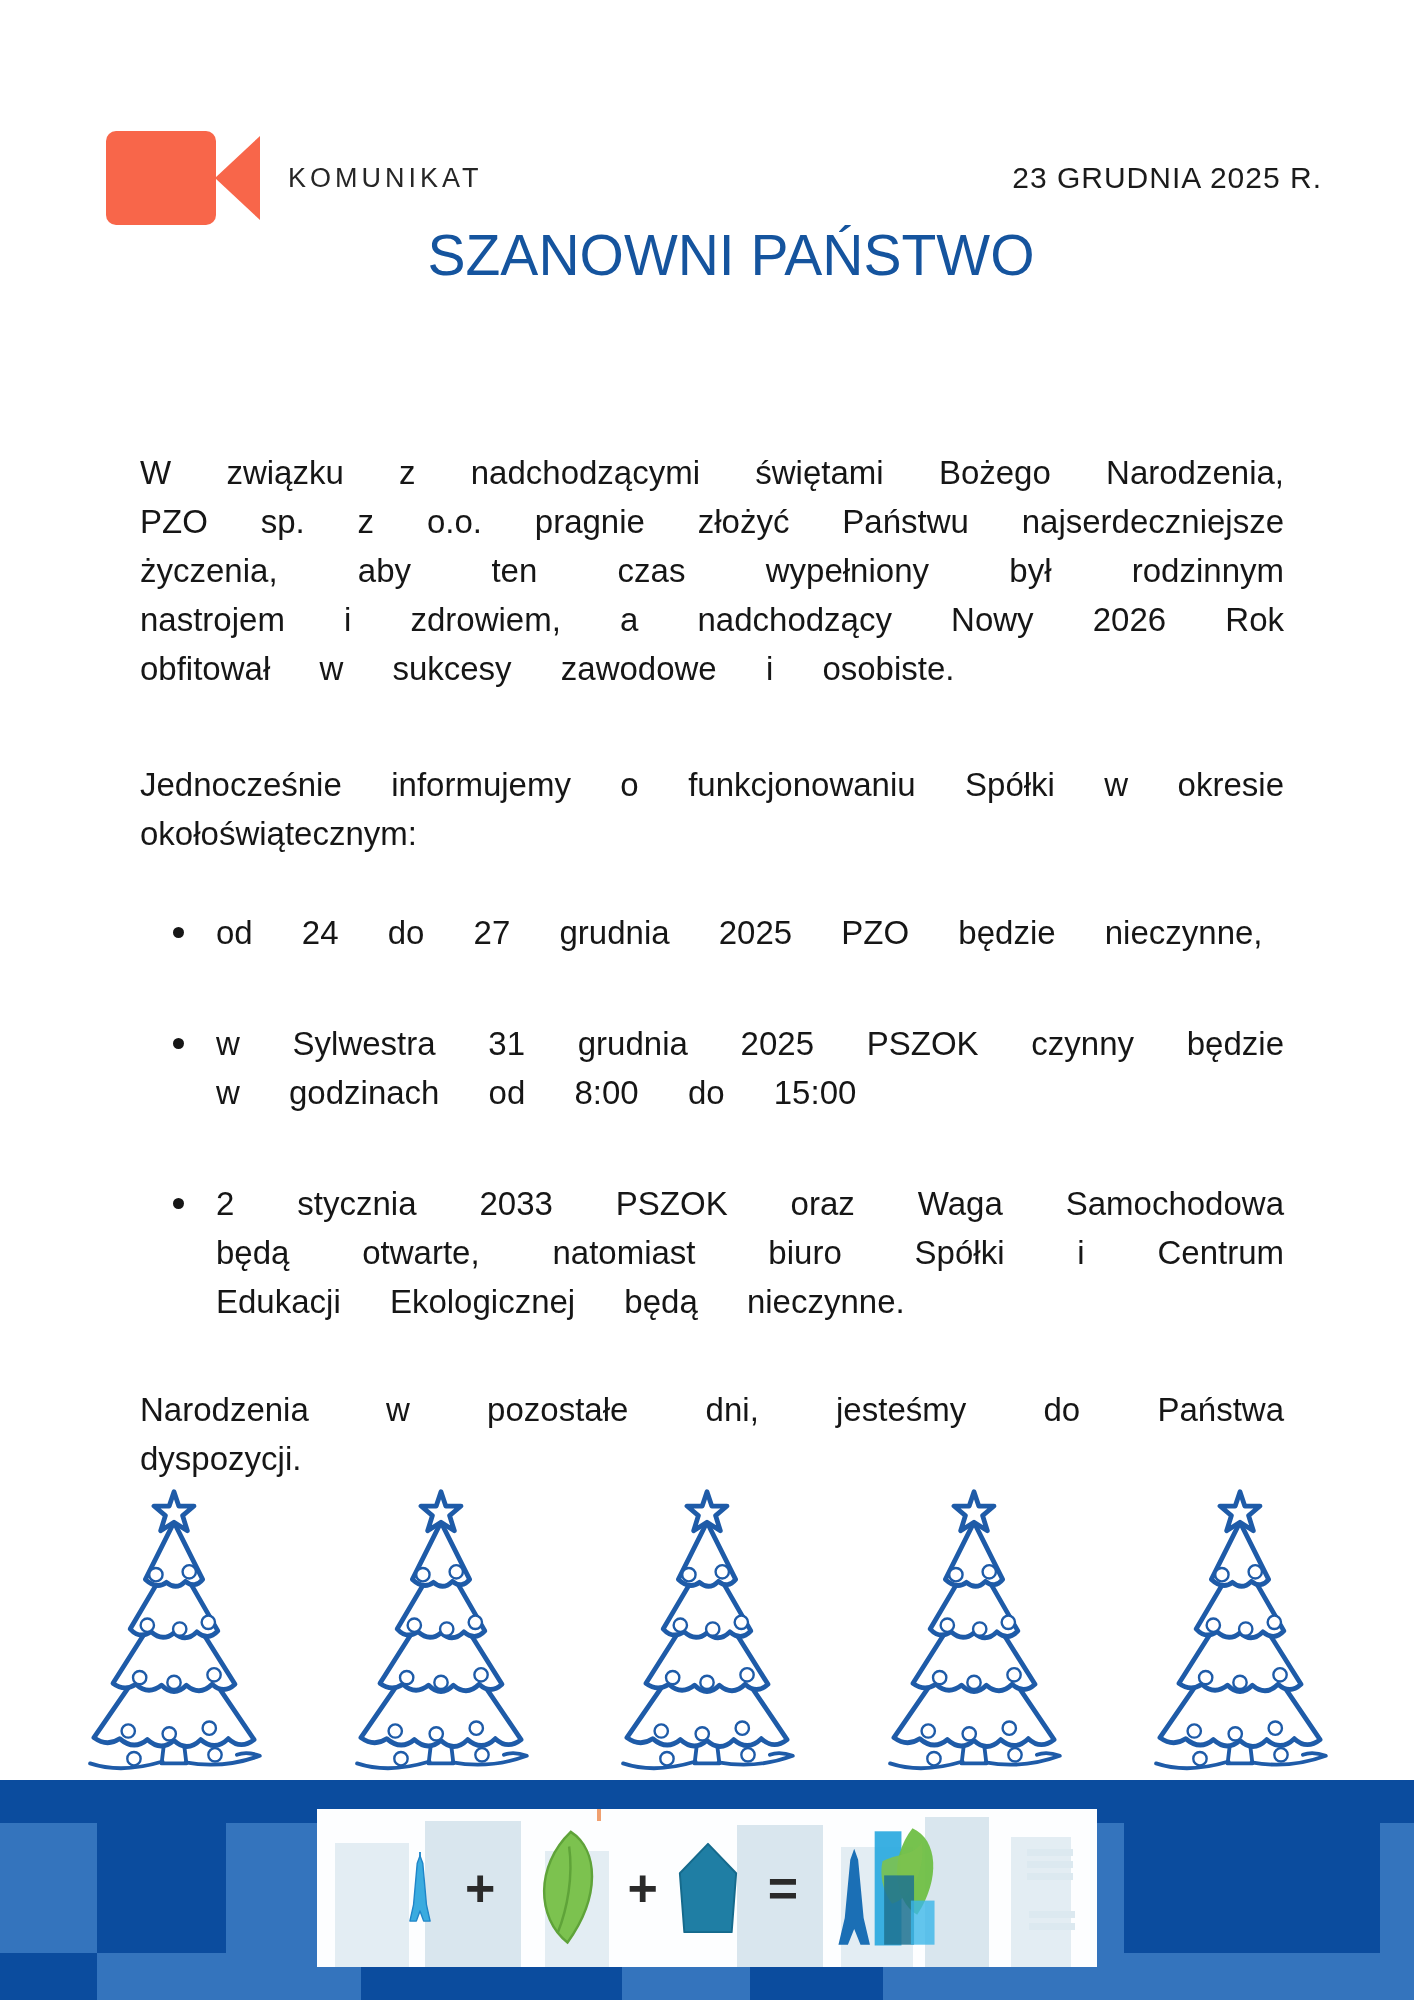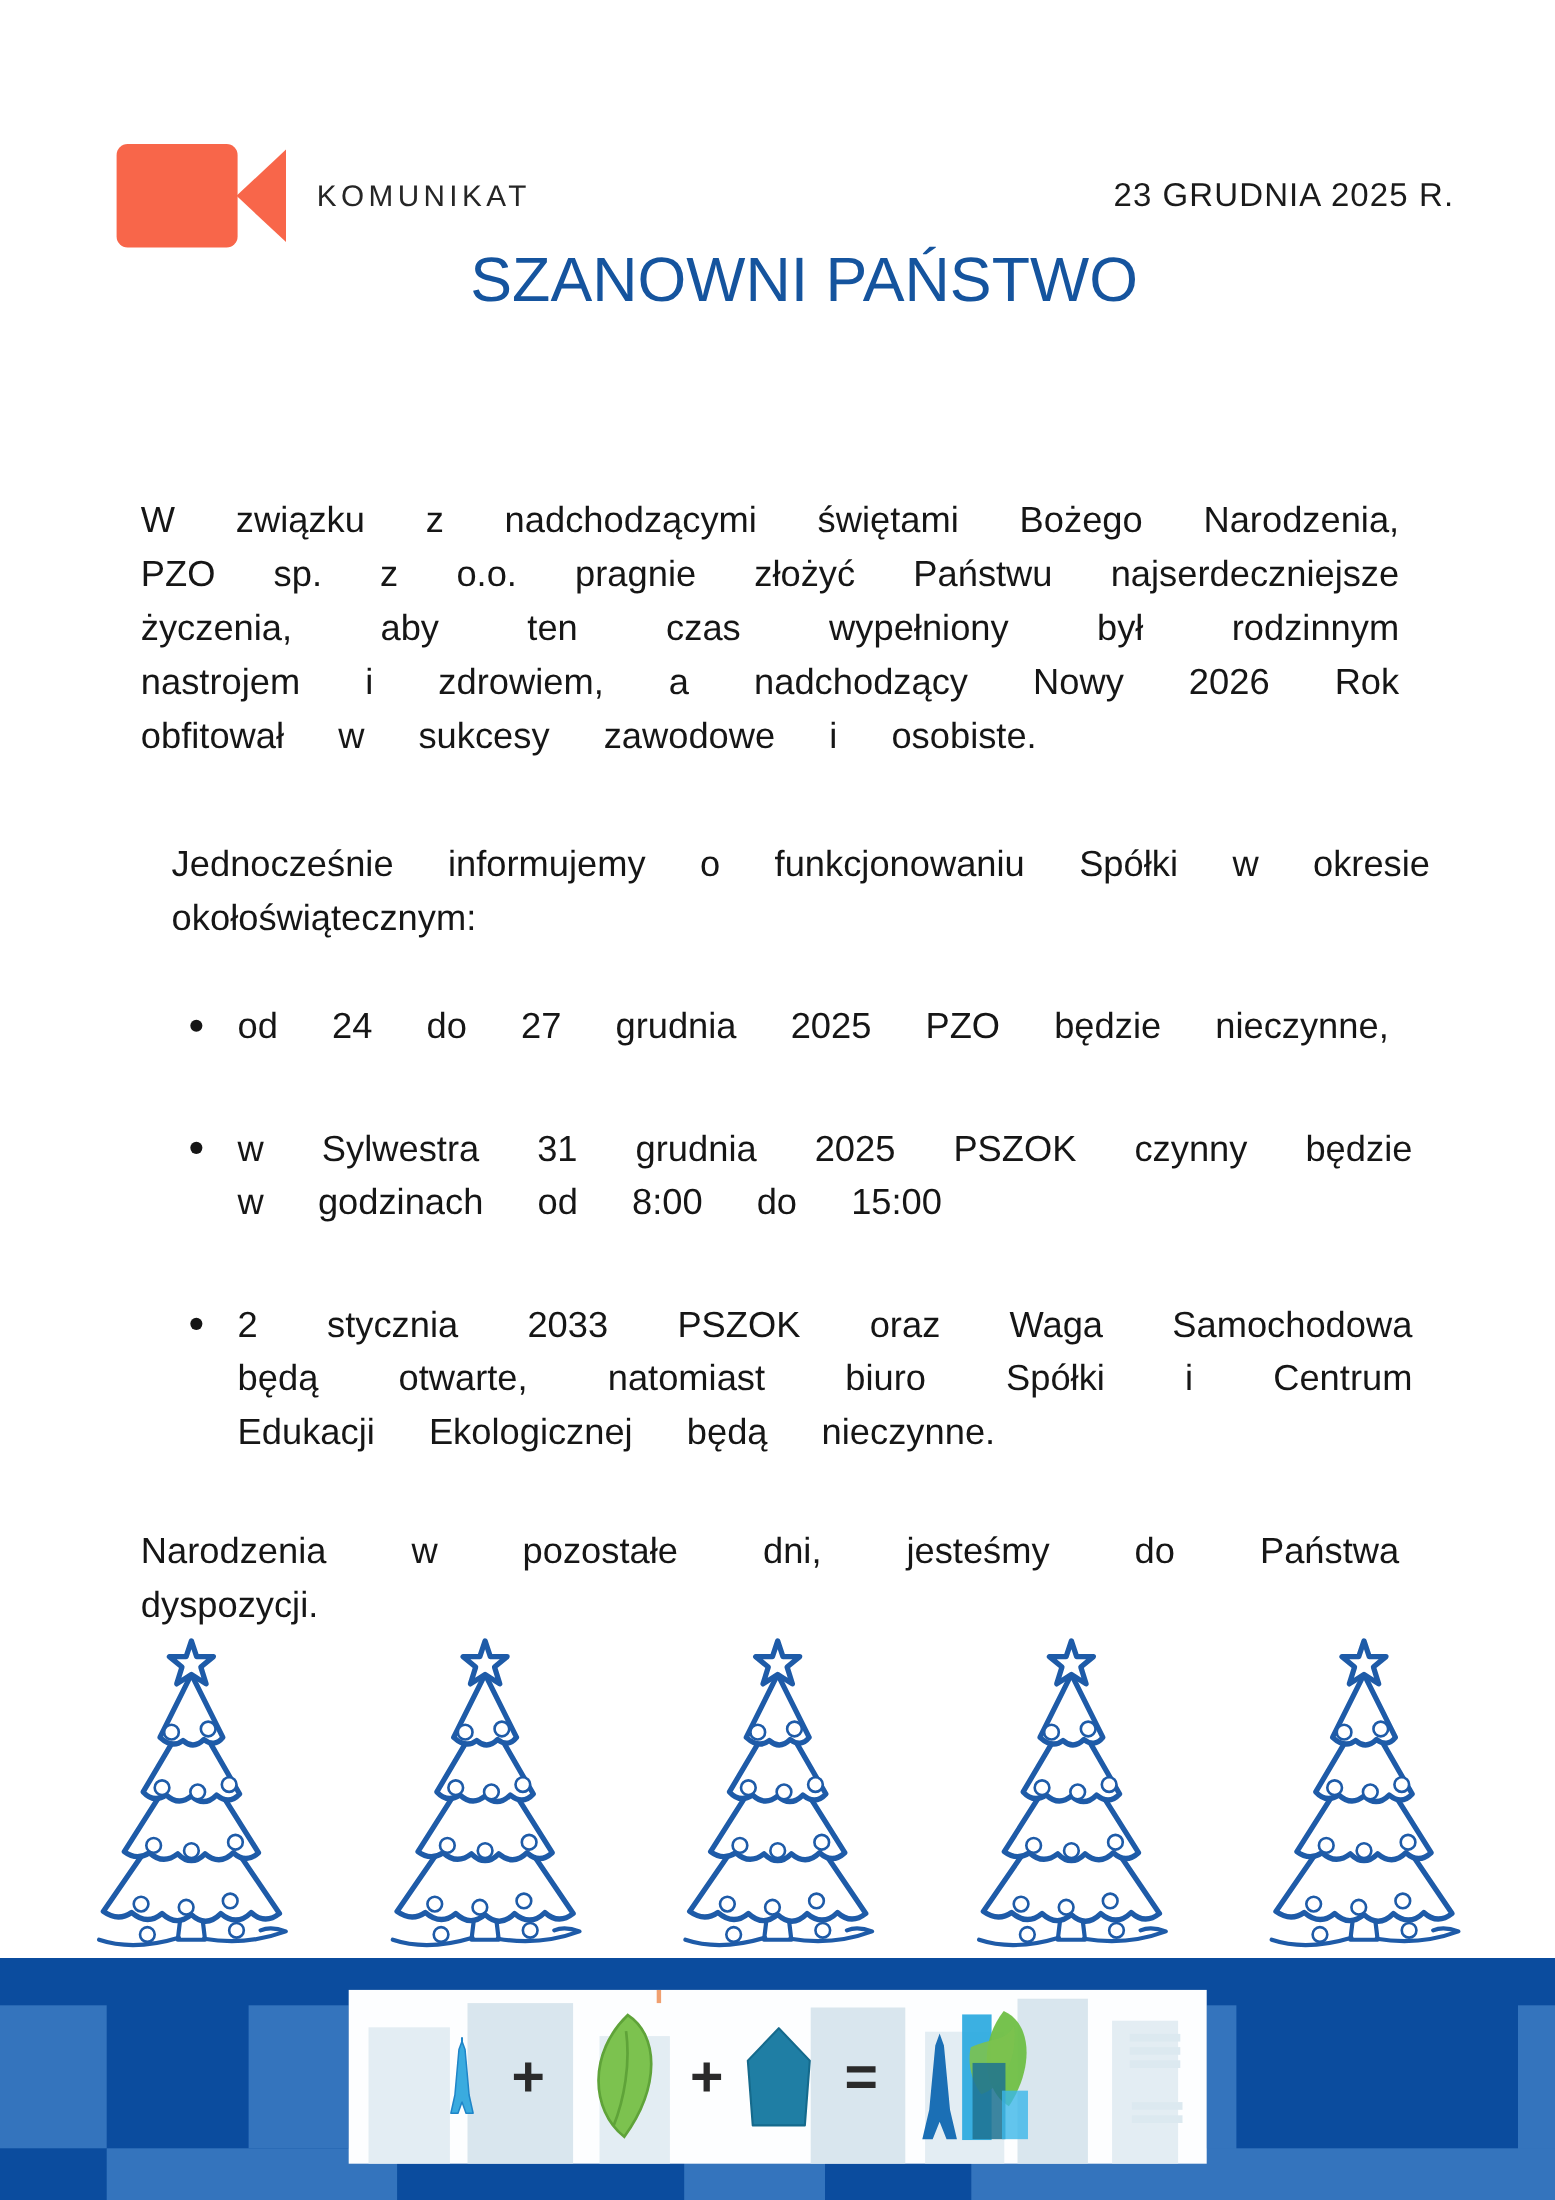--- a/index.html
+++ b/index.html
@@ -16,23 +16,23 @@
   .cam-tri{position:absolute;right:0;top:5px;width:0;height:0;
     border-top:42px solid transparent;border-bottom:42px solid transparent;border-right:45px solid #F8664A;}
   .komunikat{font-size:27px;letter-spacing:4px;color:#262626;text-align:center;}
   .date{font-size:30px;font-weight:normal;letter-spacing:1px;color:#1b1b1b;}
   
   .title{position:absolute;top:222px;left:0;width:100%;text-align:center;
     font-size:57px;font-weight:normal;color:#15549E;letter-spacing:0;padding-left:24px;}
   
   .para,.bullets li{
     font-size:33px;line-height:49px;color:#161616;text-align:justify;word-spacing:40px;}
-  .para{position:absolute;left:128px;width:1144px;}
+  .para{position:absolute;left:140px;width:1144px;}
   .p1{top:448px;}
-  .p2{top:760px;margin-left:28px;}
+  .p2{top:760px;}
   .p3{top:1385px;}
   .bullets{position:absolute;left:140px;width:1144px;top:908px;margin:0;padding:0;list-style:none;}
   .bullets li{position:relative;padding-left:76px;margin-bottom:62px;}
   .bullets li::before{content:"";position:absolute;left:33px;top:19px;width:11px;height:11px;
     border-radius:50%;background:#161616;}
   
   .trees{position:absolute;top:1486px;left:75px;right:75px;display:flex;justify-content:space-between;}
   .tree{width:198px;height:286px;}
   
   .banner{position:absolute;left:0;top:1780px;width:1414px;height:220px;background:#0B4C9E;}

